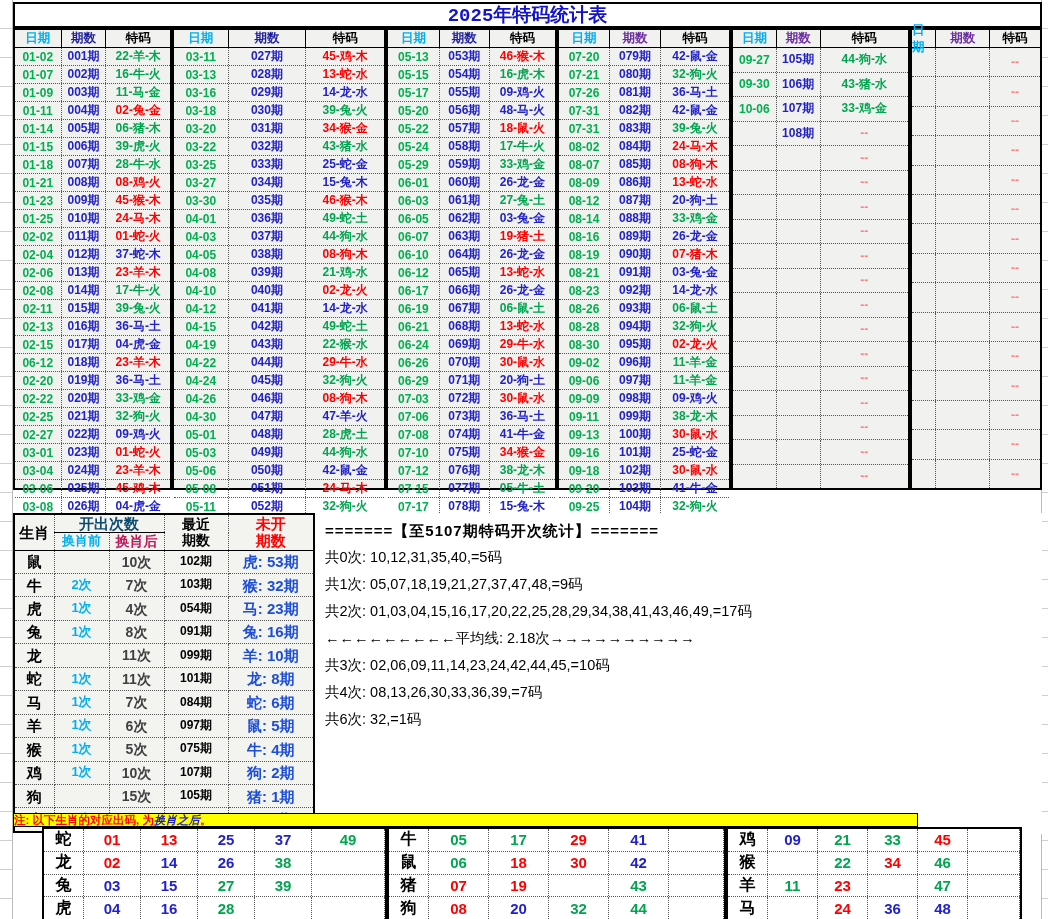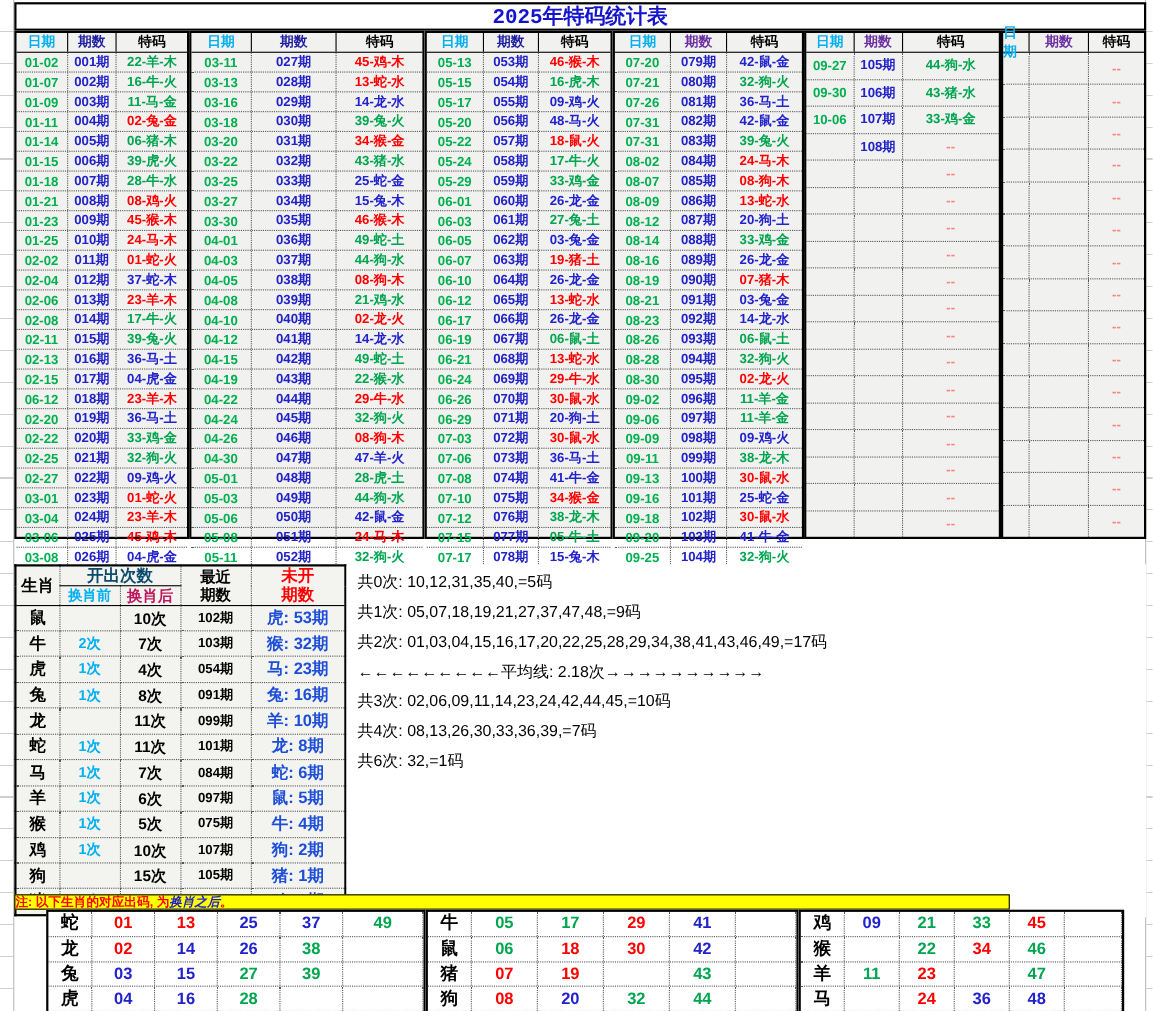--- a/index.html
+++ b/index.html
@@ -49,21 +49,21 @@
     white-space:pre-line; line-height:1.15; }
   #ztable thead th { border-bottom:1px solid #000; }
   .zh-zodiac { width:40px; font-size:15px; }
   .zh-count  { color:#0c4a6e; font-size:15px; }
   .zh-before { width:50px; color:#00b0f0; font-size:13px; }
   .zh-after  { width:62px; color:#be185d; font-size:14px; }
   .zh-recent { width:64px; font-size:14px; }
   .zh-miss   { width:86px; color:#fe0000; font-size:15px; }
   .zc-z { font-size:15px; font-weight:bold; }
   .zc-b { color:#00b0f0; font-size:13px; font-weight:bold; }
-  .zc-a { color:#000000; font-size:14px; font-weight:bold; }
+  .zc-a { color:#404040; font-size:14px; font-weight:bold; }
   .zc-r { font-size:12px; font-weight:bold; }
   .zc-m { color:#1d4ed8; font-size:15px; font-weight:bold; }
   #stats { flex:1; padding:4px 0 0 10px; background:#fff; }
   .stat-line { font-size:14.5px; line-height:27px; color:#000; white-space:nowrap; }
   .stat-title { font-weight:bold; font-size:15px; letter-spacing:1px; }
   
   #note-bar { position:absolute; left:13px; top:813px; width:905px; height:14px;
     background:#ffff00; border:1px solid #000; display:flex; align-items:center;
     justify-content:flex-start; font-size:11.5px; font-weight:bold; white-space:pre; }
   #note-bar .n-red { color:#fe0000; }
@@ -930,20 +930,21 @@
         <tr class="">
           <td class="zc-z">猪</td>
           <td class="zc-b">1次</td>
           <td class="zc-a">4次</td>
           <td class="zc-r">106期</td>
           <td class="zc-m">鸡: 0期</td>
         </tr>
       </tbody>
   </table>
   <div id="stats">
+    <div class="stat-line stat-title">=======【至5107期特码开次统计】=======</div>
   <div class="stat-line">共0次: 10,12,31,35,40,=5码</div>
       <div class="stat-line">共1次: 05,07,18,19,21,27,37,47,48,=9码</div>
       <div class="stat-line">共2次: 01,03,04,15,16,17,20,22,25,28,29,34,38,41,43,46,49,=17码</div>
       <div class="stat-line">←←←←←←←←←平均线: 2.18次→→→→→→→→→→</div>
       <div class="stat-line">共3次: 02,06,09,11,14,23,24,42,44,45,=10码</div>
       <div class="stat-line">共4次: 08,13,26,30,33,36,39,=7码</div>
       <div class="stat-line">共6次: 32,=1码</div>
     </div>
 </div>
 

